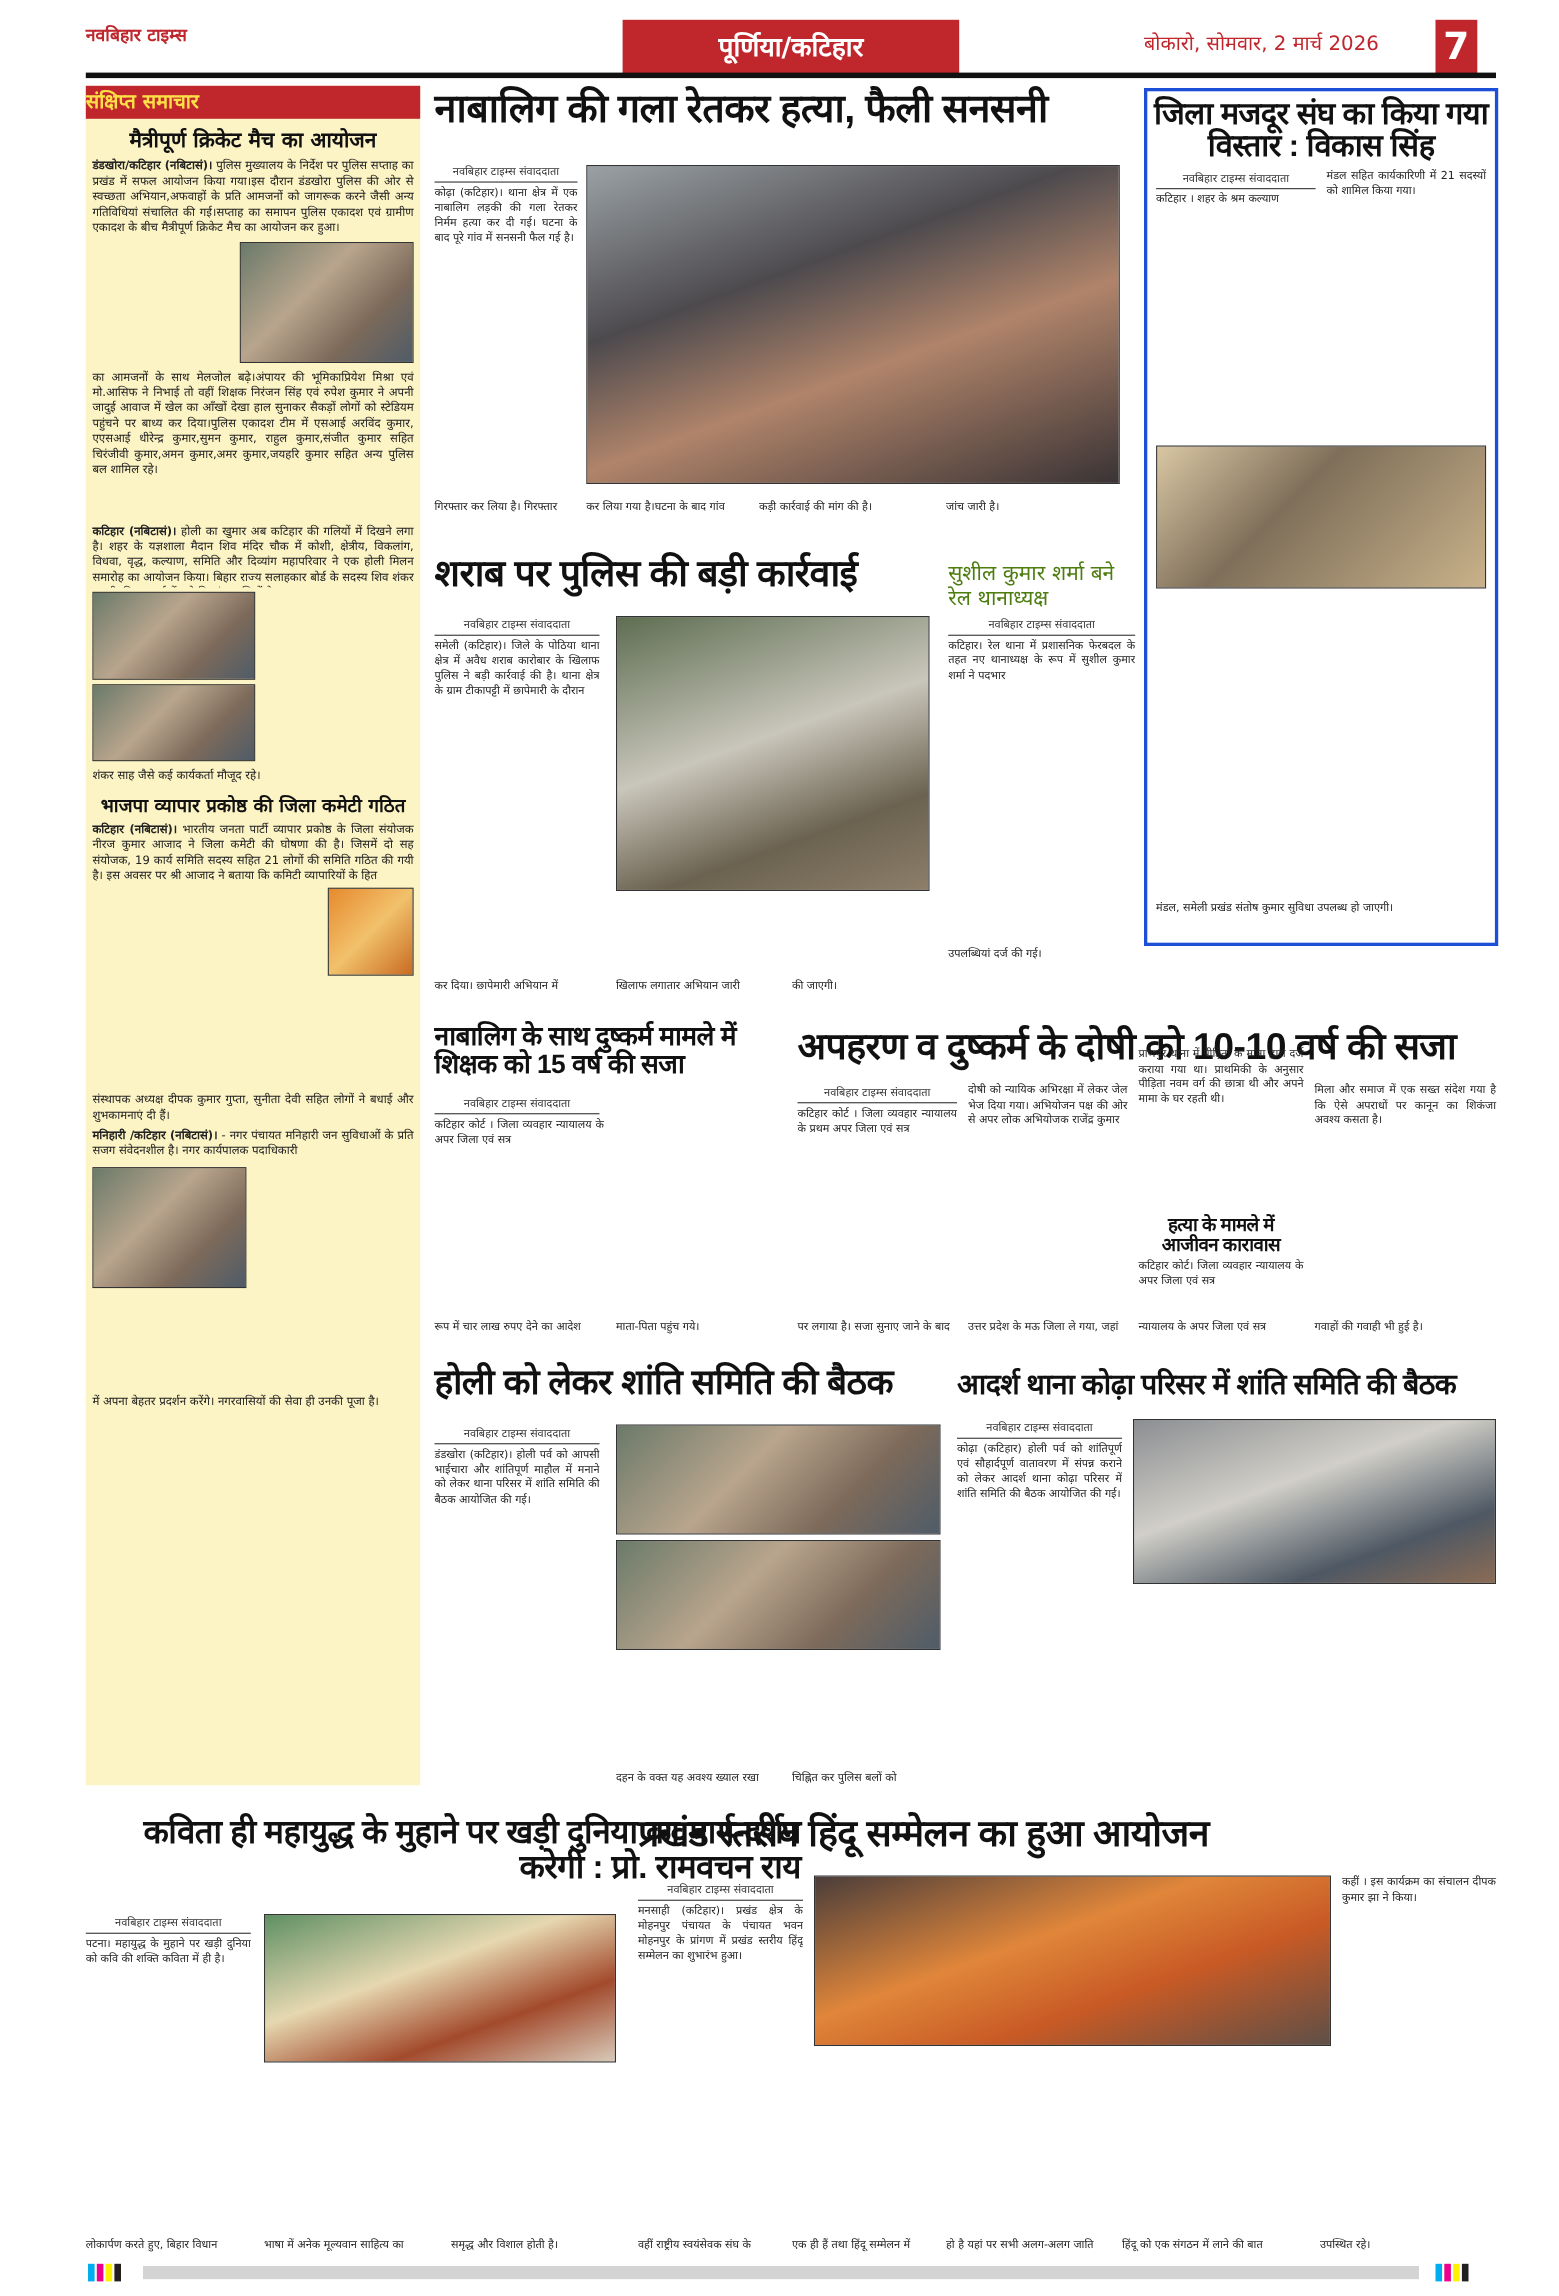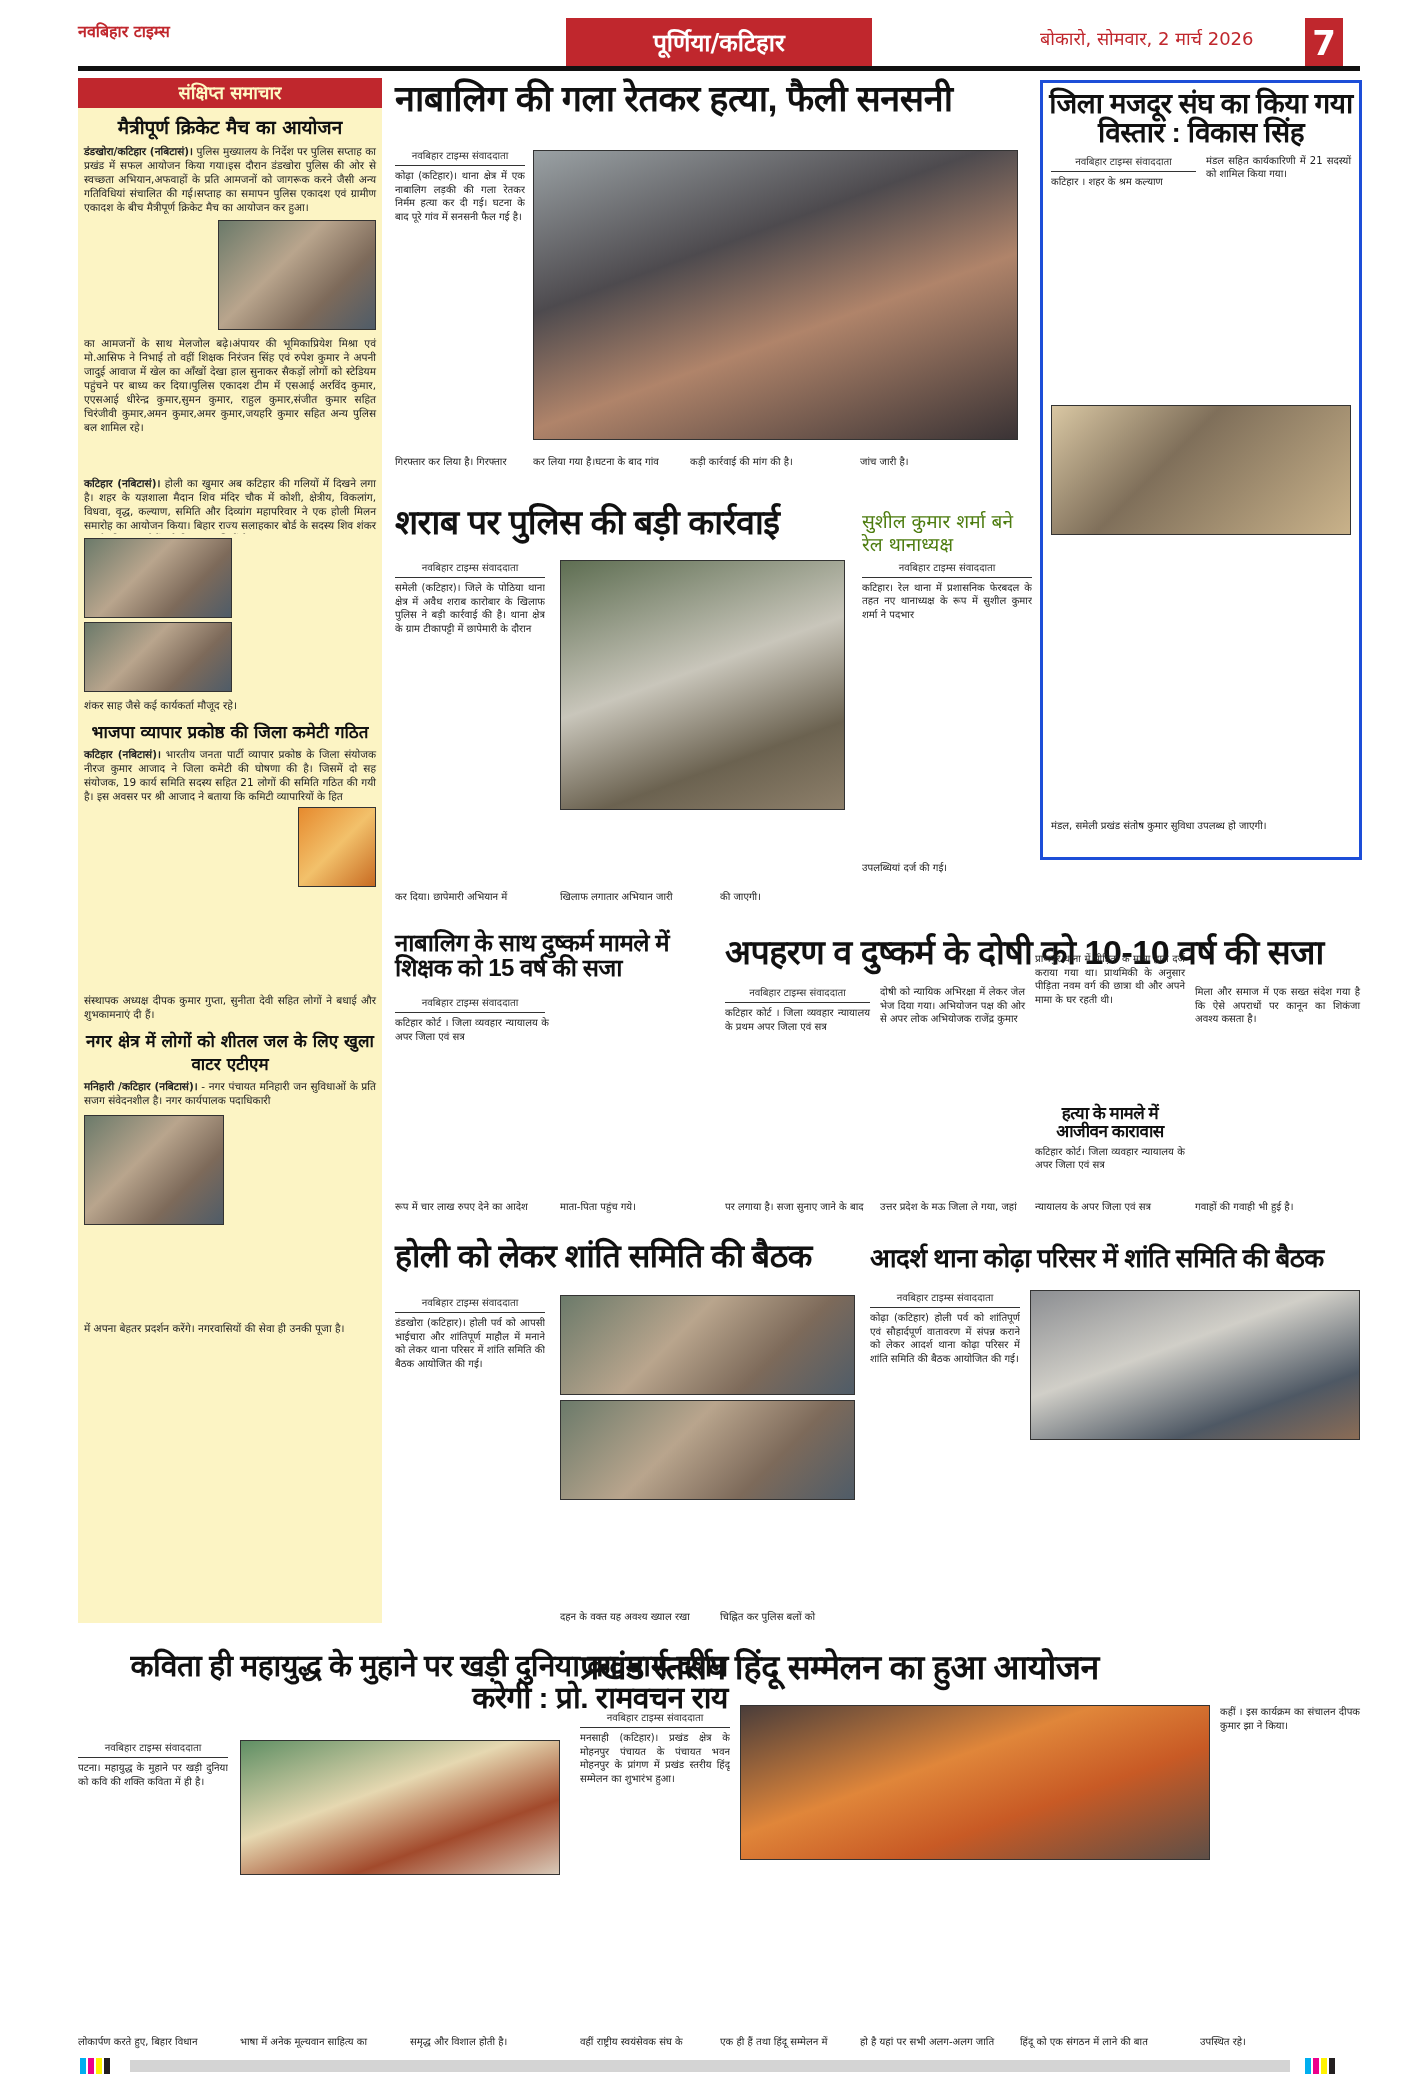--- a/index.html
+++ b/index.html
@@ -4,21 +4,21 @@
 <style>
 *{box-sizing:border-box;margin:0;padding:0}
 body{width:1417px;height:2087px;background:#fff;font-family:"DejaVu Sans",sans-serif;color:#111;position:relative;overflow:hidden}
 .abs{position:absolute}
 .brand{left:78px;top:20px;font-family:"DejaVu Serif",serif;font-size:16px;color:#c0272d;font-weight:bold}
 .section{left:566px;top:18px;width:306px;height:50px;background:#c0272d;color:#fff;font-size:24px;text-align:center;line-height:50px;font-weight:bold}
 .dateline{left:1040px;top:26px;font-size:18px;color:#c0272d}
 .pageno{left:1305px;top:18px;width:38px;height:50px;background:#c0272d;color:#fff;font-size:34px;font-weight:bold;text-align:center;line-height:50px}
 .rule{left:78px;top:66px;width:1282px;height:5px;background:#111}
 .sidebar{left:78px;top:78px;width:304px;height:1545px;background:#fcf4c4}
-.sb-head{width:100%;height:30px;background:#c0272d;color:#fef9c3;font-size:18px;text-align:center;line-height:30px;font-weight:bold}
+.sb-head{width:100%;height:30px;background:#c0272d;color:#fde047;font-size:18px;line-height:30px;font-weight:bold}
 .sb-title{font-family:"DejaVu Serif",serif;font-weight:bold;font-size:17px;text-align:center;padding:6px 4px 2px}
 .sb-text{font-size:10.5px;line-height:14px;padding:2px 6px;text-align:justify;color:#222}
 .sb-text b{font-weight:bold}
 .photo{background:linear-gradient(135deg,#6b7a6a,#b9a58d 40%,#7d6a5a 70%,#4f5c68);border:1px solid #333}
 .h1{font-family:"Liberation Sans",sans-serif;font-weight:bold;color:#111;line-height:1.05;letter-spacing:-0.5px}
 .byline{font-size:10px;color:#333;border-bottom:1px solid #333;padding-bottom:3px;margin-bottom:3px;text-align:center}
 .col{font-size:10px;line-height:13.6px;color:#222;text-align:justify}
 .box{border:3px solid #1d4ed8}
 .bottom-bar{left:130px;top:2060px;width:1160px;height:12px;background:#d4d4d4}
 .cmyk{display:flex;gap:2px}
@@ -52,21 +52,20 @@
 
   <div>
     <div class="sb-title">भाजपा व्यापार प्रकोष्ठ की जिला कमेटी गठित</div>
     <div class="sb-text" style="height:60px;overflow:hidden"><b>कटिहार (नबिटासं)।</b> <span>भारतीय जनता पार्टी व्यापार प्रकोष्ठ के जिला संयोजक नीरज कुमार आजाद ने जिला कमेटी की घोषणा की है। जिसमें दो सह संयोजक, 19 कार्य समिति सदस्य सहित 21 लोगों की समिति गठित की गयी है। इस अवसर पर श्री आजाद ने बताया कि कमिटी व्यापारियों के हित</span></div>
     <div class="photo" style="margin:2px 6px 4px 220px;height:80px;background:linear-gradient(135deg,#e68a2e,#f2c16b 50%,#c86b22)"></div>
     <div style="height:100px"></div>
     <div class="sb-text">संस्थापक अध्यक्ष दीपक कुमार गुप्ता, सुनीता देवी सहित लोगों ने बधाई और शुभकामनाएं दी हैं।</div>
   </div>
 
   <div>
-    <div class="sb-title">नगर क्षेत्र में लोगों को शीतल जल के लिए खुला वाटर एटीएम</div>
     <div class="sb-text"><b>मनिहारी /कटिहार (नबिटासं)।</b> <span>- नगर पंचायत मनिहारी जन सुविधाओं के प्रति सजग संवेदनशील है। नगर कार्यपालक पदाधिकारी</span></div>
     <div class="photo" style="margin:6px 6px 4px 6px;height:110px;width:140px"></div>
     <div style="height:90px"></div>
     <div class="sb-text">में अपना बेहतर प्रदर्शन करेंगे। नगरवासियों की सेवा ही उनकी पूजा है।</div>
   </div>
 </div>
 
 <div class="abs h1" style="left:395px;top:80px;font-size:36px;width:640px">नाबालिग की गला रेतकर हत्या, फैली सनसनी</div>
 <div class="abs" style="left:395px;top:148px;width:130px">
   <div class="byline">नवबिहार टाइम्स संवाददाता</div>

